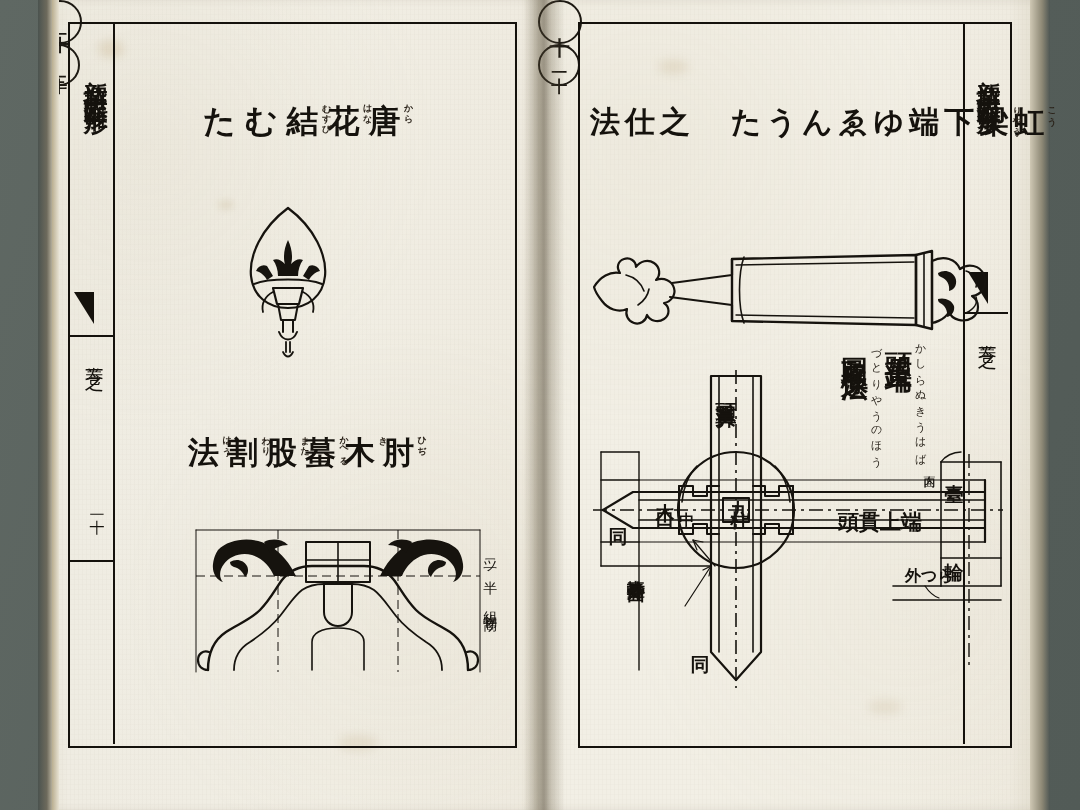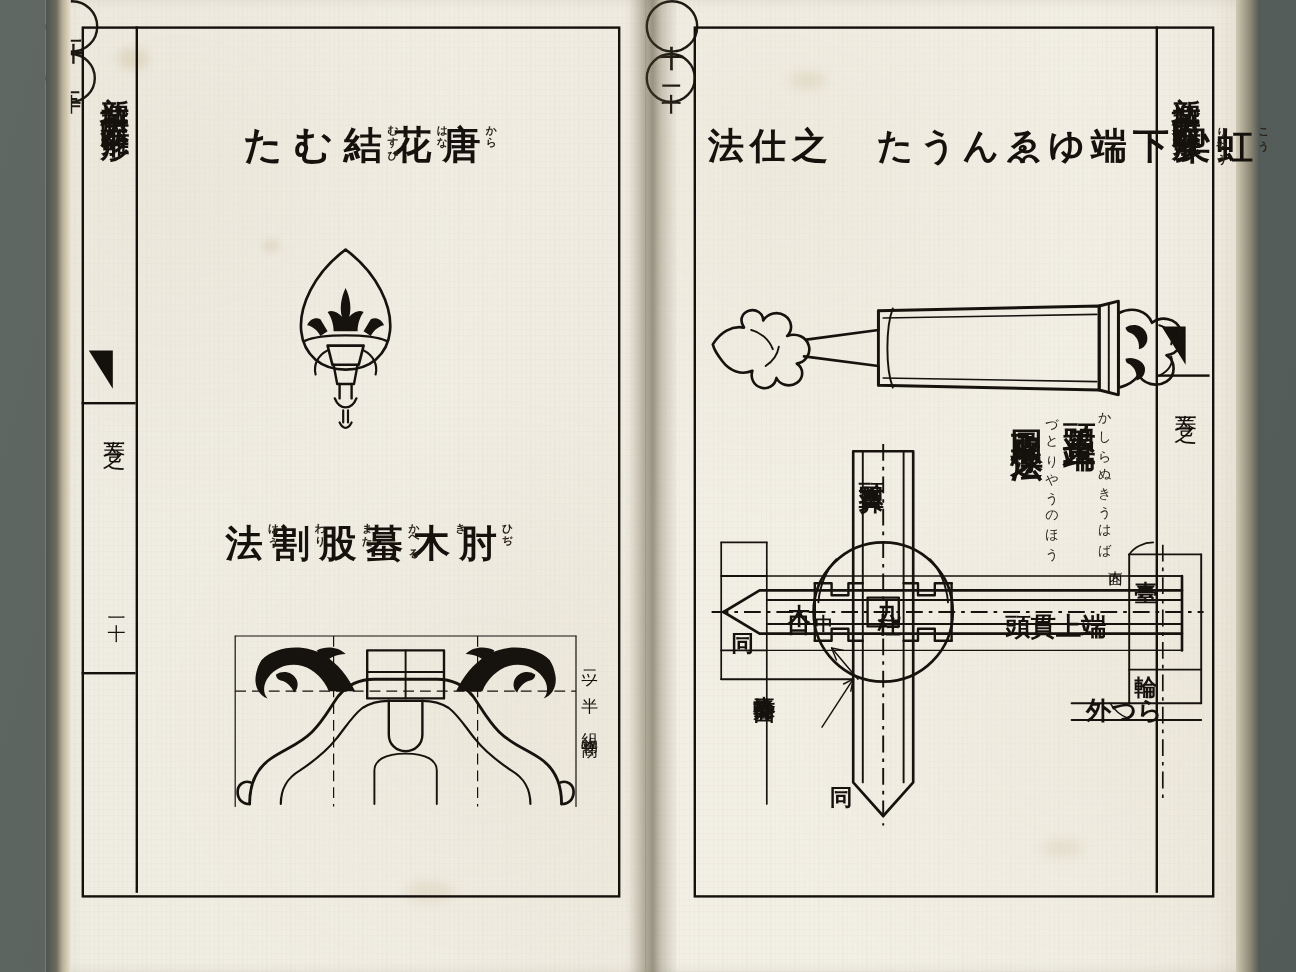--- a/index.html
+++ b/index.html
@@ -362,20 +362,20 @@
       <div class="lblh" style="left:300px;top:508px;font-size:21px;gap:15px;letter-spacing:0;">
         <span>頭貫上端</span>
       </div>
 
       <div class="lbl" style="left:385px;top:466px;font-size:12px;letter-spacing:1px;font-weight:500;">内面</div>
 
       <div class="lbl" style="left:406px;top:468px;font-size:19px;">臺</div>
 
       <div class="lbl" style="left:406px;top:548px;font-size:19px;">輪</div>
 
-      <div class="lblh" style="left:367px;top:578px;font-size:21px;gap:4px;text-align:center;">
+      <div class="lblh" style="left:367px;top:566px;font-size:16px;gap:4px;text-align:center;">
         <span>外つら</span>
       </div>
     </div>
 
     <div class="gutter"></div>
   </div>
 </div>
 
 </body></html>

